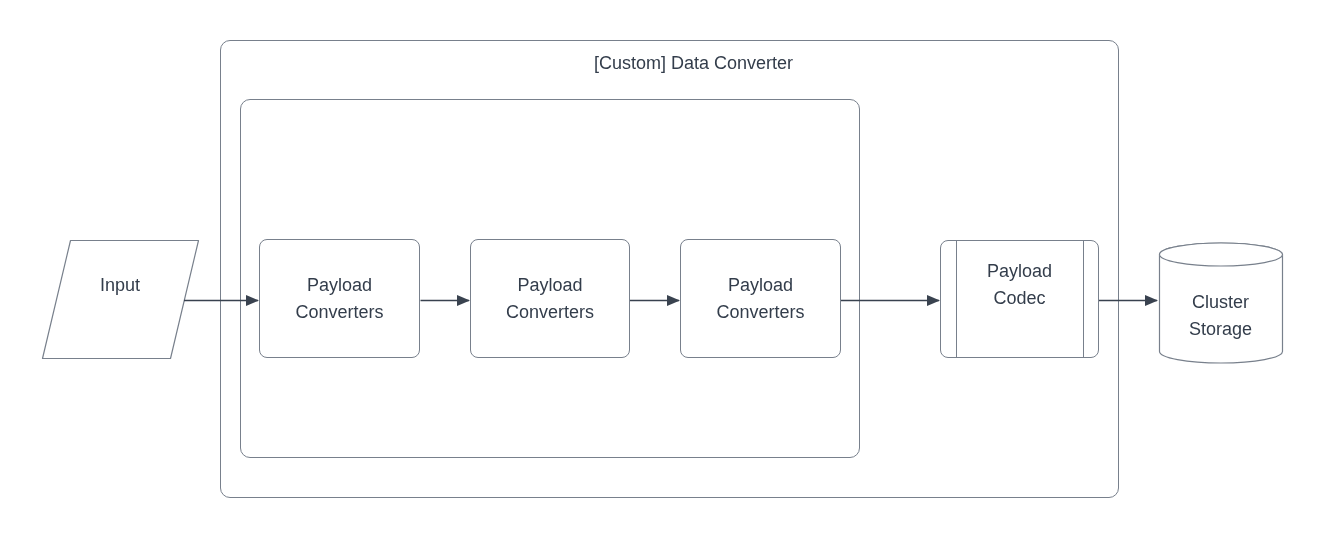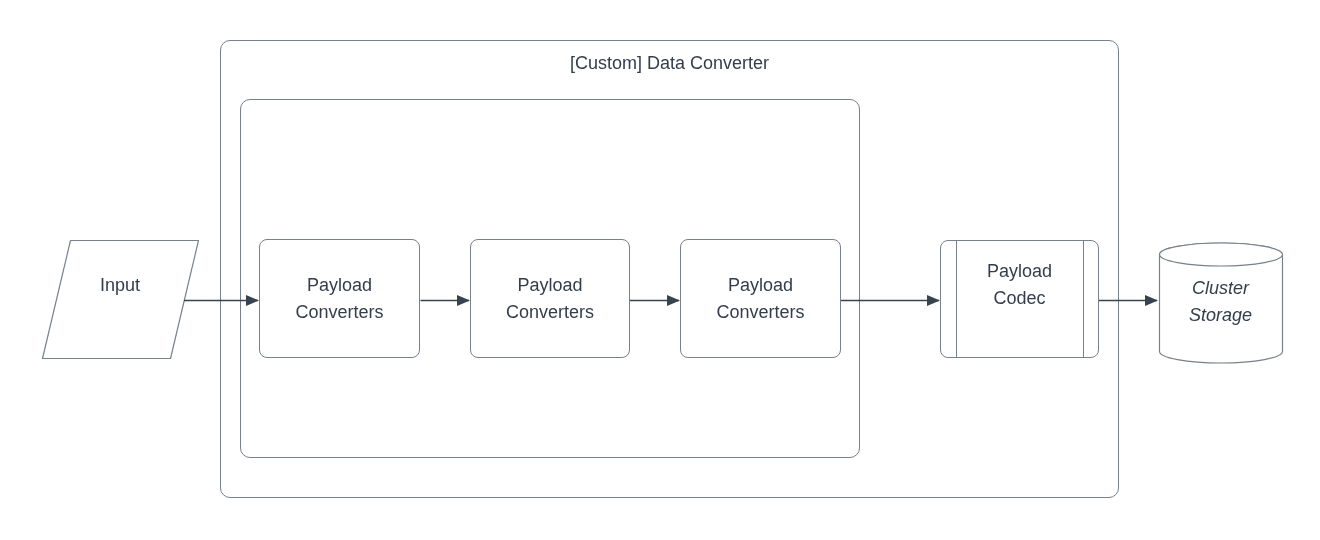--- a/index.html
+++ b/index.html
@@ -23,20 +23,21 @@
     background: transparent;
     box-sizing: border-box;
   }
   .container-label {
     position: absolute;
     text-align: center;
     font-size: 18px;
     line-height: 22px;
     color: #333d4b;
     white-space: nowrap;
+    margin-left: 24px;
   }
   .node-rect {
     position: absolute;
     border: 1px solid #78808c;
     border-radius: 8px;
     background: #ffffff;
     box-sizing: border-box;
   }
   .node-label {
     position: absolute;
@@ -116,17 +117,17 @@
   </div>
 
   <div class="node-rect" style="left:940px; top:240px; width:159px; height:118px;">
     <div class="codec-line" style="left:15px;"></div>
     <div class="codec-line" style="right:14px;"></div>
   </div>
   <div class="node-label" style="left:940px; top:240px; width:159px; height:90px;">
     <span style="width:86px;">Payload Codec</span>
   </div>
 
-  <div class="node-label" style="left:1159px; top:256px; width:123px; height:92px;font-style:italic;">
+  <div class="node-label" style="left:1159px; top:270px; width:123px; height:92px;">
     <span style="width:84px;">Cluster Storage</span>
   </div>
 
 </div>
 
 </body></html>

